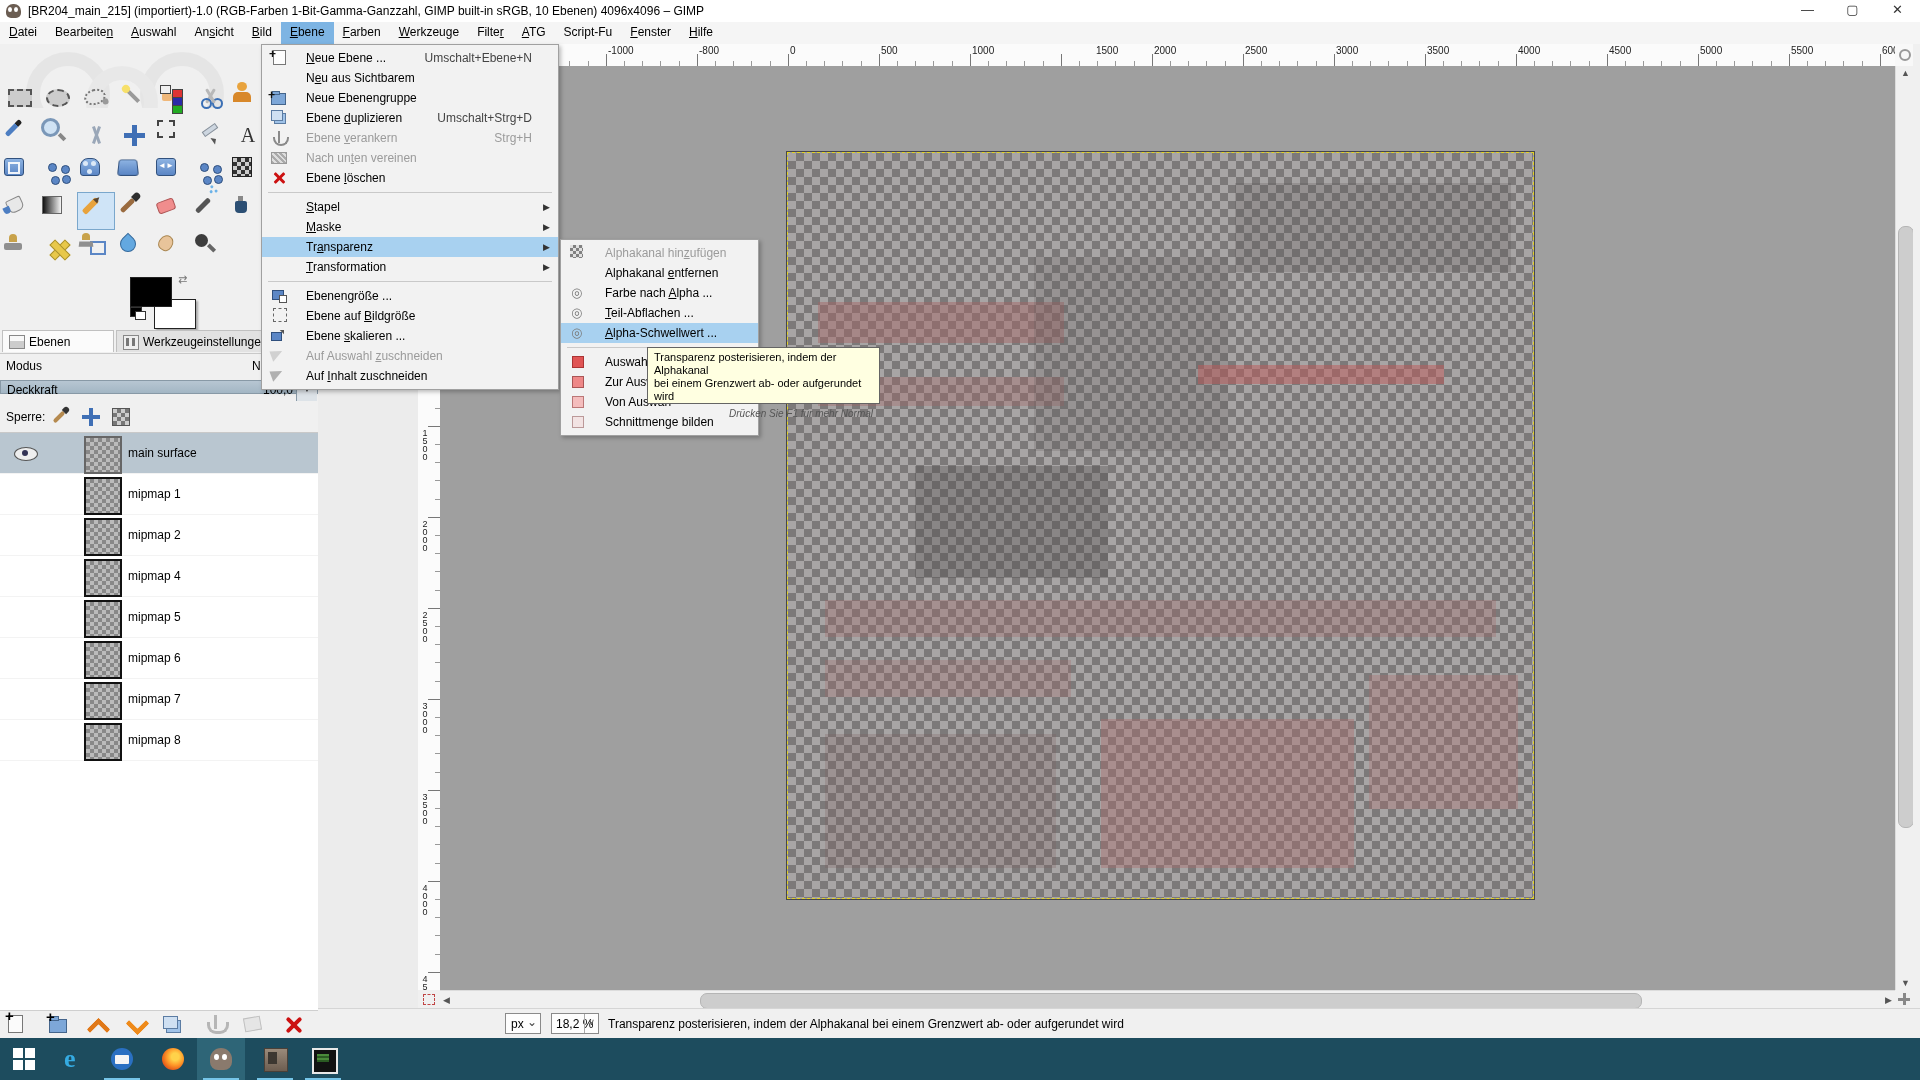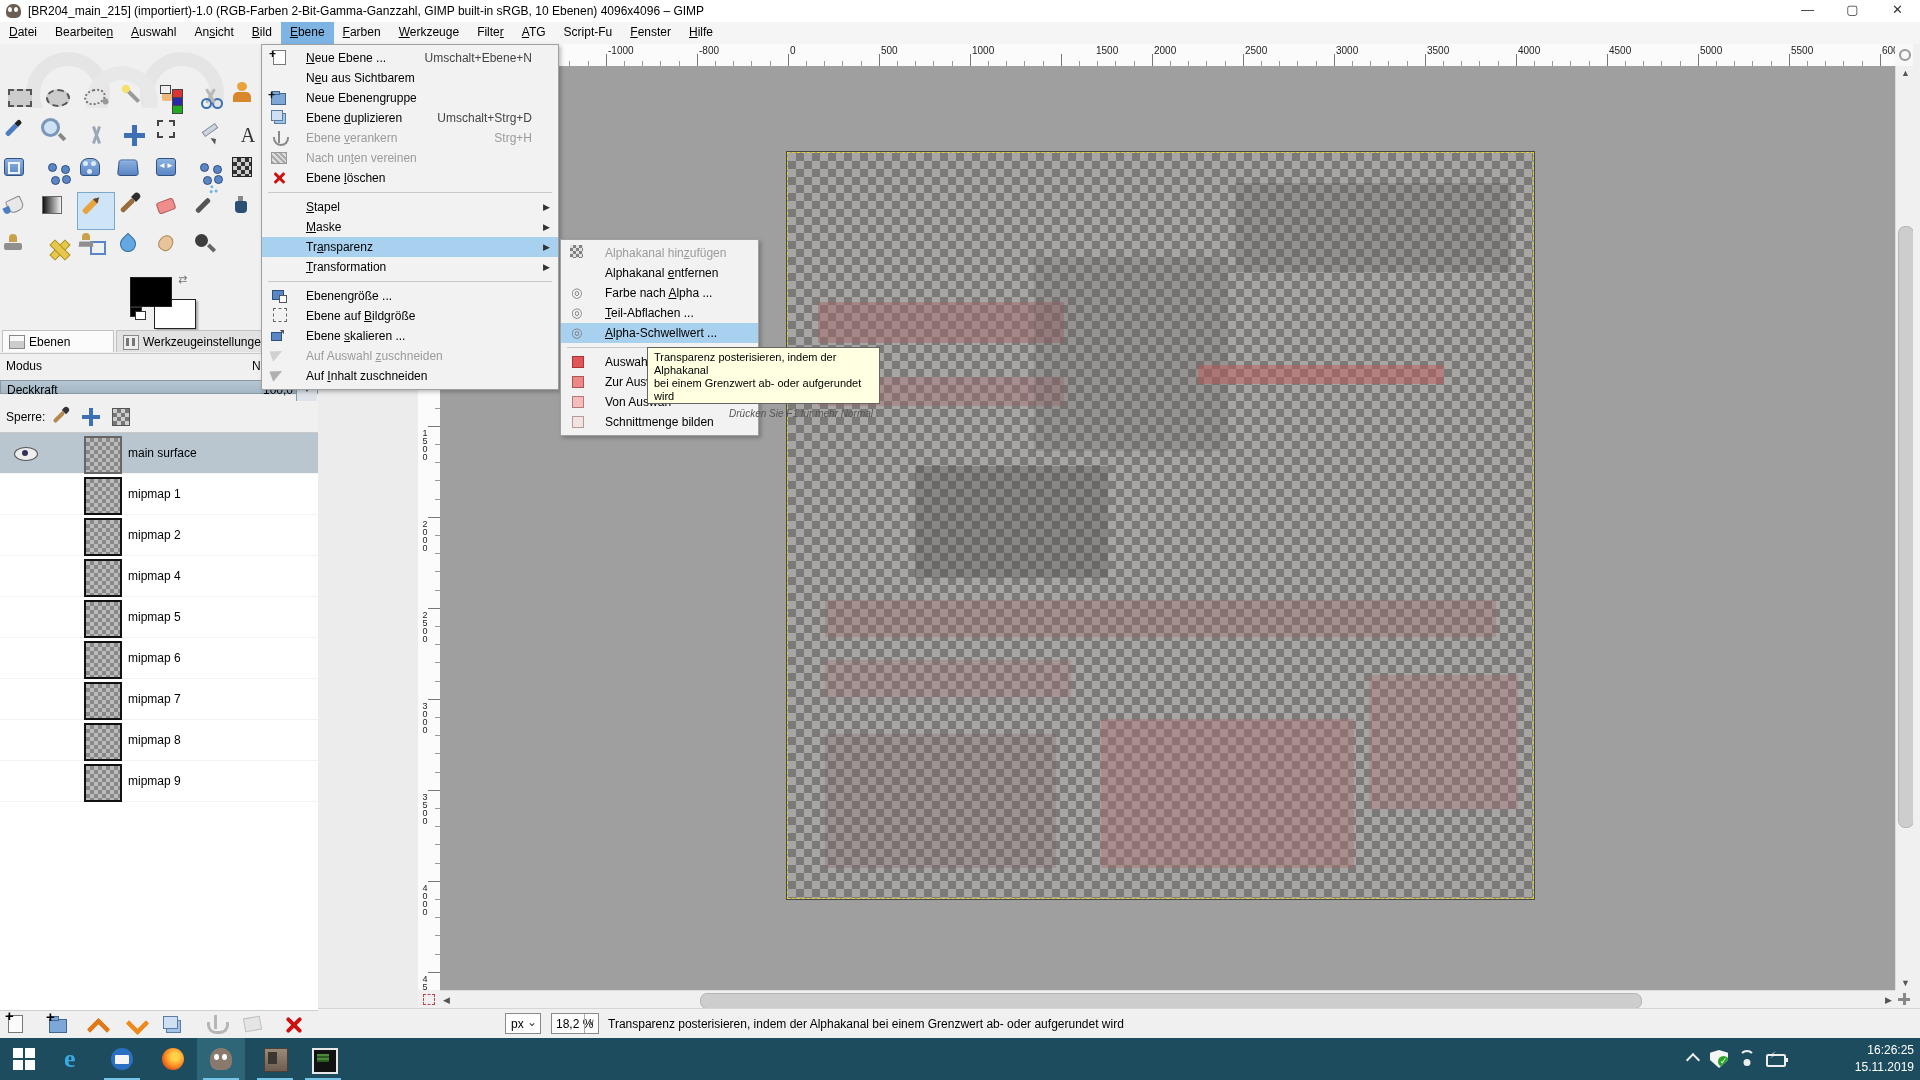--- a/index.html
+++ b/index.html
@@ -296,21 +296,21 @@
   .t-batt:before{content:"⚡";position:absolute;left:2px;top:-6px;font-size:9px;color:#eee;}
   #clock{position:absolute;right:6px;top:4px;text-align:right;color:#fff;font-size:12px;line-height:17px;}
 </style>
 </head>
 <body>
 
 <div id="screen">
 
   <div class="abs" id="titlebar">
     <div class="abs" id="title-icon"></div>
-    <div class="abs" id="title-text">[BR204_main_215] (importiert)-1.0 (RGB-Farben 2-Bit-Gamma-Ganzzahl, GIMP built-in sRGB, 10 Ebenen) 4096x4096 – GIMP</div>
+    <div class="abs" id="title-text">[BR204_main_215] (importiert)-1.0 (RGB-Farben 1-Bit-Gamma-Ganzzahl, GIMP built-in sRGB, 10 Ebenen) 4096x4096 – GIMP</div>
     <div class="abs winbtn" style="left:1785px;">—</div>
     <div class="abs winbtn" style="left:1830px;">▢</div>
     <div class="abs winbtn" id="btn-close" style="left:1875px;">✕</div>
   </div>
 
   <div class="abs" id="menubar"><div class="mb-item"><u>D</u>atei</div><div class="mb-item">Bearbeite<u>n</u></div><div class="mb-item"><u>A</u>uswahl</div><div class="mb-item">An<u>s</u>icht</div><div class="mb-item"><u>B</u>ild</div><div class="mb-item active"><u>E</u>bene</div><div class="mb-item"><u>F</u>arben</div><div class="mb-item"><u>W</u>erkzeuge</div><div class="mb-item">Filte<u>r</u></div><div class="mb-item"><u>A</u>TG</div><div class="mb-item">Script-Fu</div><div class="mb-item"><u>F</u>enster</div><div class="mb-item"><u>H</u>ilfe</div></div>
 
   <div class="abs" id="dock">
     <div class="abs" id="wilber-ghost">
       <i style="left:6px;top:8px;width:56px;height:56px;"></i>
@@ -496,24 +496,20 @@
           <span class="lthumb"></span>
           <span class="lname">mipmap 6</span>
         </div>
         <div class="lrow">
           <span class="lthumb"></span>
           <span class="lname">mipmap 7</span>
         </div>
         <div class="lrow">
           <span class="lthumb"></span>
           <span class="lname">mipmap 8</span>
-        </div>
-        <div class="lrow">
-          <span class="lthumb"></span>
-          <span class="lname">mipmap 9</span>
         </div>
       </div>
     <div class="abs" id="layer-btns">
         <div class="lbtn" style="left: 4px;">
           <span class="lb-g b-newl"></span>
         </div>
         <div class="lbtn" style="left: 43px;">
           <span class="lb-g b-newg"></span>
         </div>
         <div class="lbtn" style="left: 82px;">
@@ -718,34 +714,20 @@
       </div>
     </div>
 
   <div class="abs" id="tooltip">
     <span class="tl">Transparenz posterisieren, indem der Alphakanal</span>
     <span class="tl">bei einem Grenzwert ab- oder aufgerundet wird</span>
     <span class="hint">Drücken Sie F1 für mehr Normal</span>
   </div>
 
   <div class="abs" id="taskbar">
-    <div id="tray" style="width:250px;">
-      <span class="tray-ic t-chev" style="right:222px;"></span>
-      <span class="tray-ic t-shield" style="right:192px;"></span>
-      <span class="tray-ic t-wifi" style="right:164px;">
-          <i></i>
-          <i></i>
-          <i></i>
-        </span>
-      <span class="tray-ic t-batt" style="right:134px;"></span>
-      <div id="clock">
-        <div>16:26:25</div>
-        <div>15.11.2019</div>
-      </div>
-    </div>
   <div class="tb-item" style="left: 0px;">
         <span class="tbg w-start"></span>
       </div>
       <div class="tb-item" style="left: 51px;">
         <span class="tbg w-edge">e</span>
       </div>
       <div class="tb-item open" style="left: 98px;">
         <span class="tbg w-tbird"></span>
       </div>
       <div class="tb-item" style="left: 149px;">

